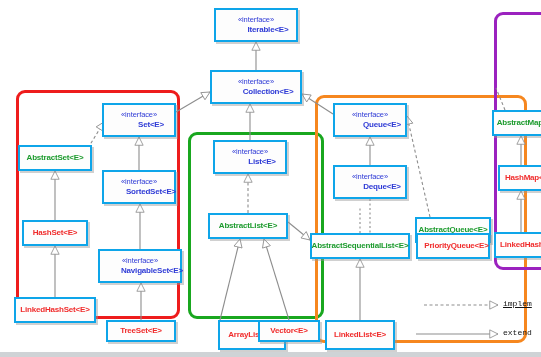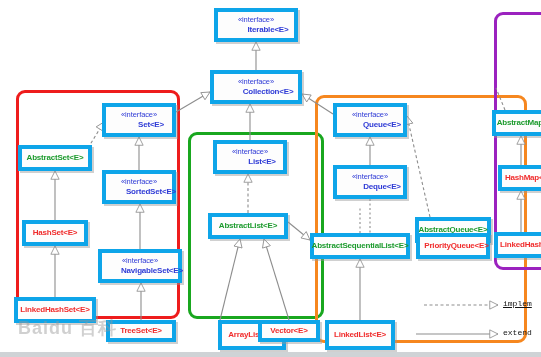--- a/index.html
+++ b/index.html
@@ -10,21 +10,21 @@
     overflow:hidden;
     position:relative;
   }
   #canvas{position:absolute;left:0;top:0;width:541px;height:357px;overflow:hidden;}
 
   
   .node{
     position:absolute;
     box-sizing:border-box;
     background:#fdfdfd;
-    border:4px solid #0ea5e9;
+    border:2px solid #0ea5e9;
     box-shadow:2px 2px 0 rgba(150,150,150,.45);
     display:flex;
     flex-direction:column;
     align-items:center;
     justify-content:center;
     line-height:1.15;
     white-space:nowrap;
     z-index:6;
   }
   .node .stereo{
@@ -240,16 +240,15 @@
         <div class="nm">HashMap&lt;K</div>
       </div>
       <div class="node conc" style="left: 494px; top: 232px; width: 62px; height: 26px;">
         <div class="nm">LinkedHashM</div>
       </div>
     </div>
 
   <div class="legend-row" style="left:503px;top:299px;text-decoration:underline;">implem</div>
   <div class="legend-row" style="left:503px;top:328px;">extend</div>
 
-  <div class="wm" id="wm-baidu">Baidu 百科</div>
 
   <div id="bottom-bar"></div>
 </div>
 
 </body></html>

